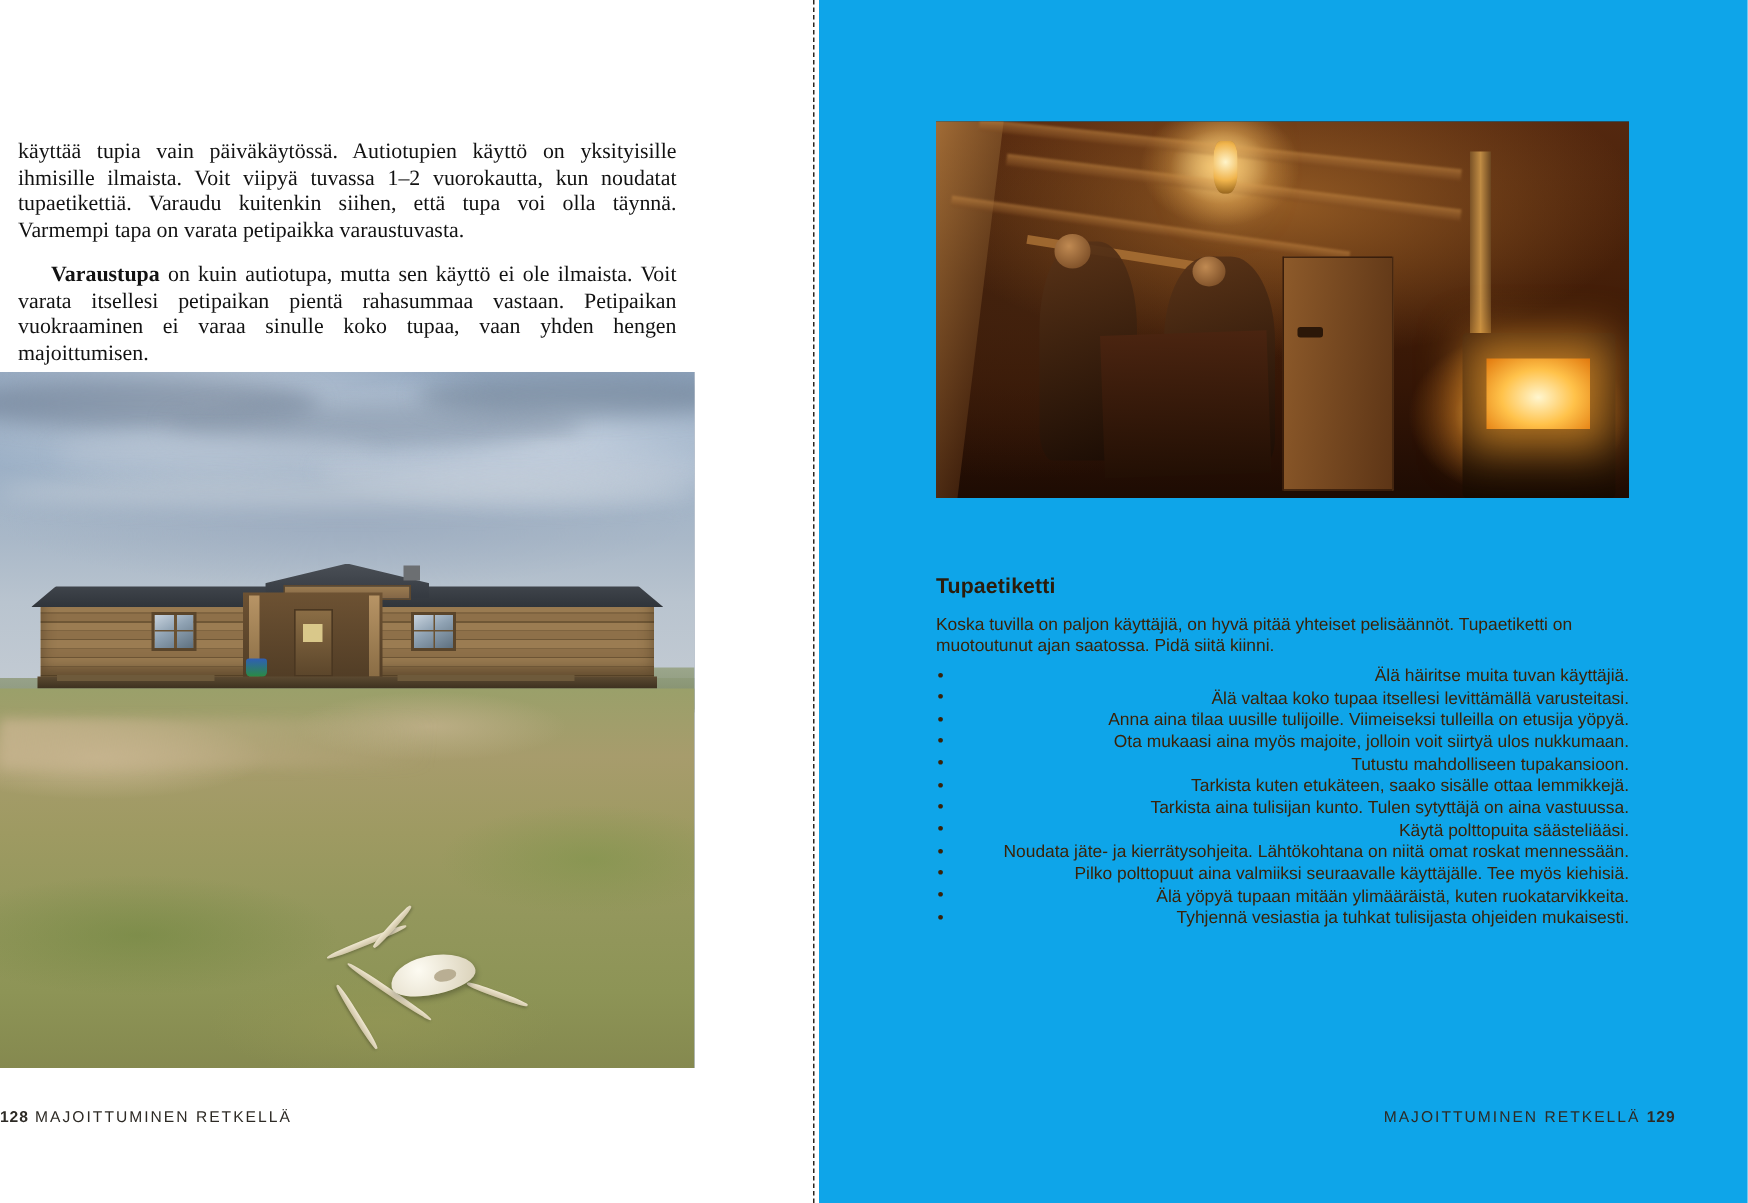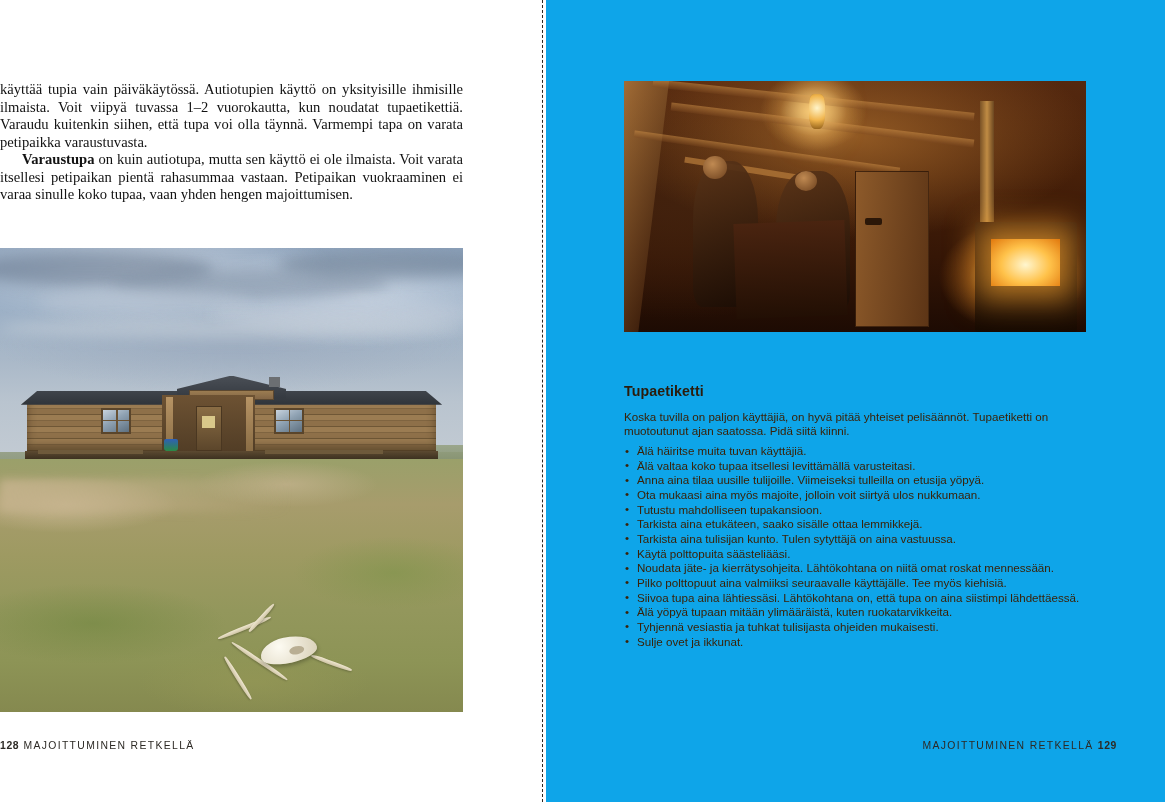--- a/index.html
+++ b/index.html
@@ -39,21 +39,21 @@
     font-family: "Liberation Serif", serif;
     font-size: 14.6px;
     line-height: 17.55px;
     color: #121212;
     text-align: justify;
     text-justify: inter-word;
     -webkit-hyphens: manual;
     hyphens: manual;
   }
   #left-body-text p {
-    margin: 0;
+    margin: 12px;
   }
   #left-body-text p.indented {
     text-indent: 22px;
   }
   #left-body-text b {
     font-weight: bold;
   }
 
   
   #photo-cabin-exterior {
@@ -416,20 +416,21 @@
     left: 78px;
     top: 444px;
     width: 462px;
     margin: 0;
     padding: 0;
     list-style: none;
     font-family: "Liberation Sans", sans-serif;
     font-size: 11.6px;
     line-height: 14.65px;
     color: #3a2208;
+    text-align: right;
   }
   #right-list li {
     position: relative;
     padding-left: 13px;
     margin: 0;
   }
   #right-list li::before {
     content: "•";
     position: absolute;
     left: 1px;
@@ -556,29 +557,27 @@
     <h2 id="right-heading">Tupaetiketti</h2>
 
     <p id="right-intro">Koska tuvilla on paljon käyttäjiä, on hyvä pitää yhteiset pelisäännöt. Tupaetiketti on muotoutunut ajan saatossa. Pidä siitä kiinni.</p>
 
     <ul id="right-list">
       <li>Älä häiritse muita tuvan käyttäjiä.</li>
       <li>Älä valtaa koko tupaa itsellesi levittämällä varusteitasi.</li>
       <li>Anna aina tilaa uusille tulijoille. Viimeiseksi tulleilla on etusija yöpyä.</li>
       <li>Ota mukaasi aina myös majoite, jolloin voit siirtyä ulos nukkumaan.</li>
       <li>Tutustu mahdolliseen tupakansioon.</li>
-      <li>Tarkista aina etukäteen, saako sisälle ottaa lemmikkejä.</li>
+      <li>Tarkista kuten etukäteen, saako sisälle ottaa lemmikkejä.</li>
       <li>Tarkista aina tulisijan kunto. Tulen sytyttäjä on aina vastuussa.</li>
       <li>Käytä polttopuita säästeliääsi.</li>
       <li>Noudata jäte- ja kierrätysohjeita. Lähtökohtana on niitä omat roskat mennessään.</li>
       <li>Pilko polttopuut aina valmiiksi seuraavalle käyttäjälle. Tee myös kiehisiä.</li>
-      <li>Siivoa tupa aina lähtiessäsi. Lähtökohtana on, että tupa on aina siistimpi lähdettäessä.</li>
       <li>Älä yöpyä tupaan mitään ylimääräistä, kuten ruokatarvikkeita.</li>
       <li>Tyhjennä vesiastia ja tuhkat tulisijasta ohjeiden mukaisesti.</li>
-      <li>Sulje ovet ja ikkunat.</li>
     </ul>
 
     <div class="footer" id="footer-right">
       <span>MAJOITTUMINEN RETKELLÄ</span>
       <span class="folio">129</span>
     </div>
   </div>
 
 </div>
 

